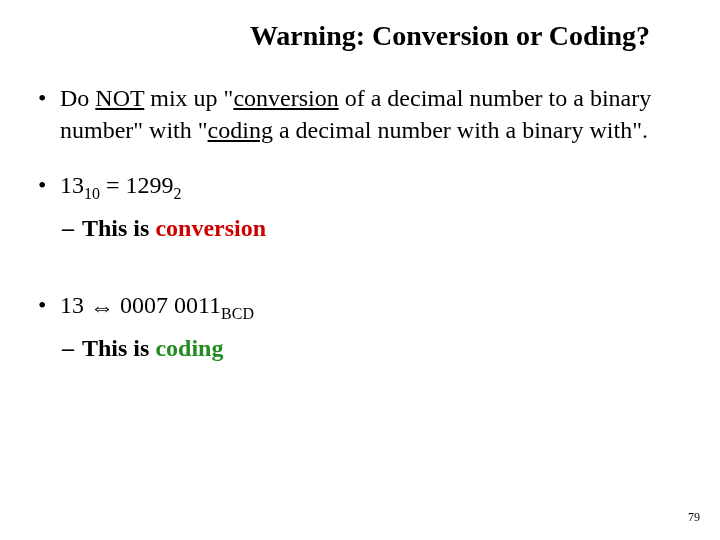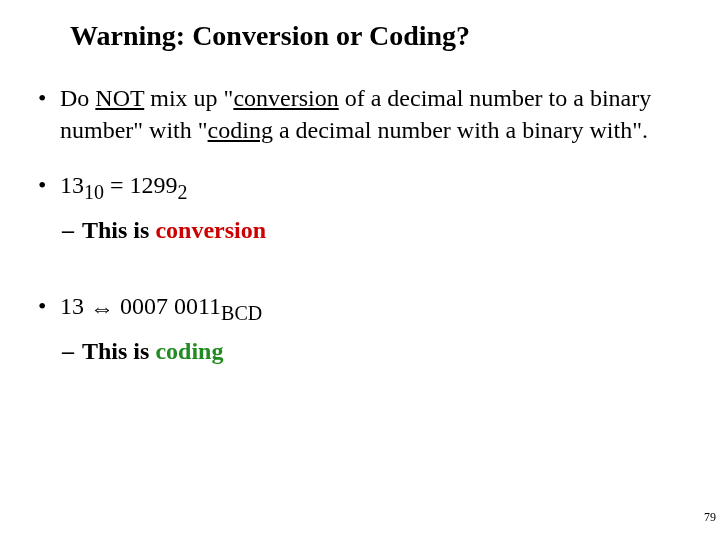--- a/index.html
+++ b/index.html
@@ -12,21 +12,21 @@
       height: 540px;
       background: #ffffff;
       font-family: 'Times New Roman', Times, serif;
       color: #000000;
       position: relative;
       padding: 20px 30px;
     }
     .title {
       font-size: 28px;
       font-weight: bold;
-      text-align: left;
+      text-align: right;
       margin-bottom: 30px;
       padding-left: 40px;
       padding-right: 40px;
     }
     .bullet-item {
       font-size: 24px;
       margin-bottom: 8px;
       padding-left: 30px;
       position: relative;
       line-height: 1.35;
@@ -60,32 +60,32 @@
     .underline {
       text-decoration: underline;
     }
     .red {
       color: #cc0000;
     }
     .green {
       color: #228B22;
     }
     .sub {
-      font-size: 20px;
+      font-size: 16px;
       vertical-align: sub;
     }
     .arrow {
       font-size: 24px;
       position: relative;
       top: 2px;
     }
     .page-number {
       position: absolute;
       bottom: 15px;
-      right: 4px;
+      right: 20px;
       font-size: 12px;
     }
   </style>
 </head>
 <body>
 
 <div class="title">Warning: Conversion or Coding?</div>
 
 <div class="bullet-item">
   <span>Do </span><span class="underline">NOT</span><span> mix up "</span><span class="underline">conversion</span><span> of a decimal number to a binary number" with "</span><span class="underline">coding</span><span> a decimal number with a binary with".</span>

